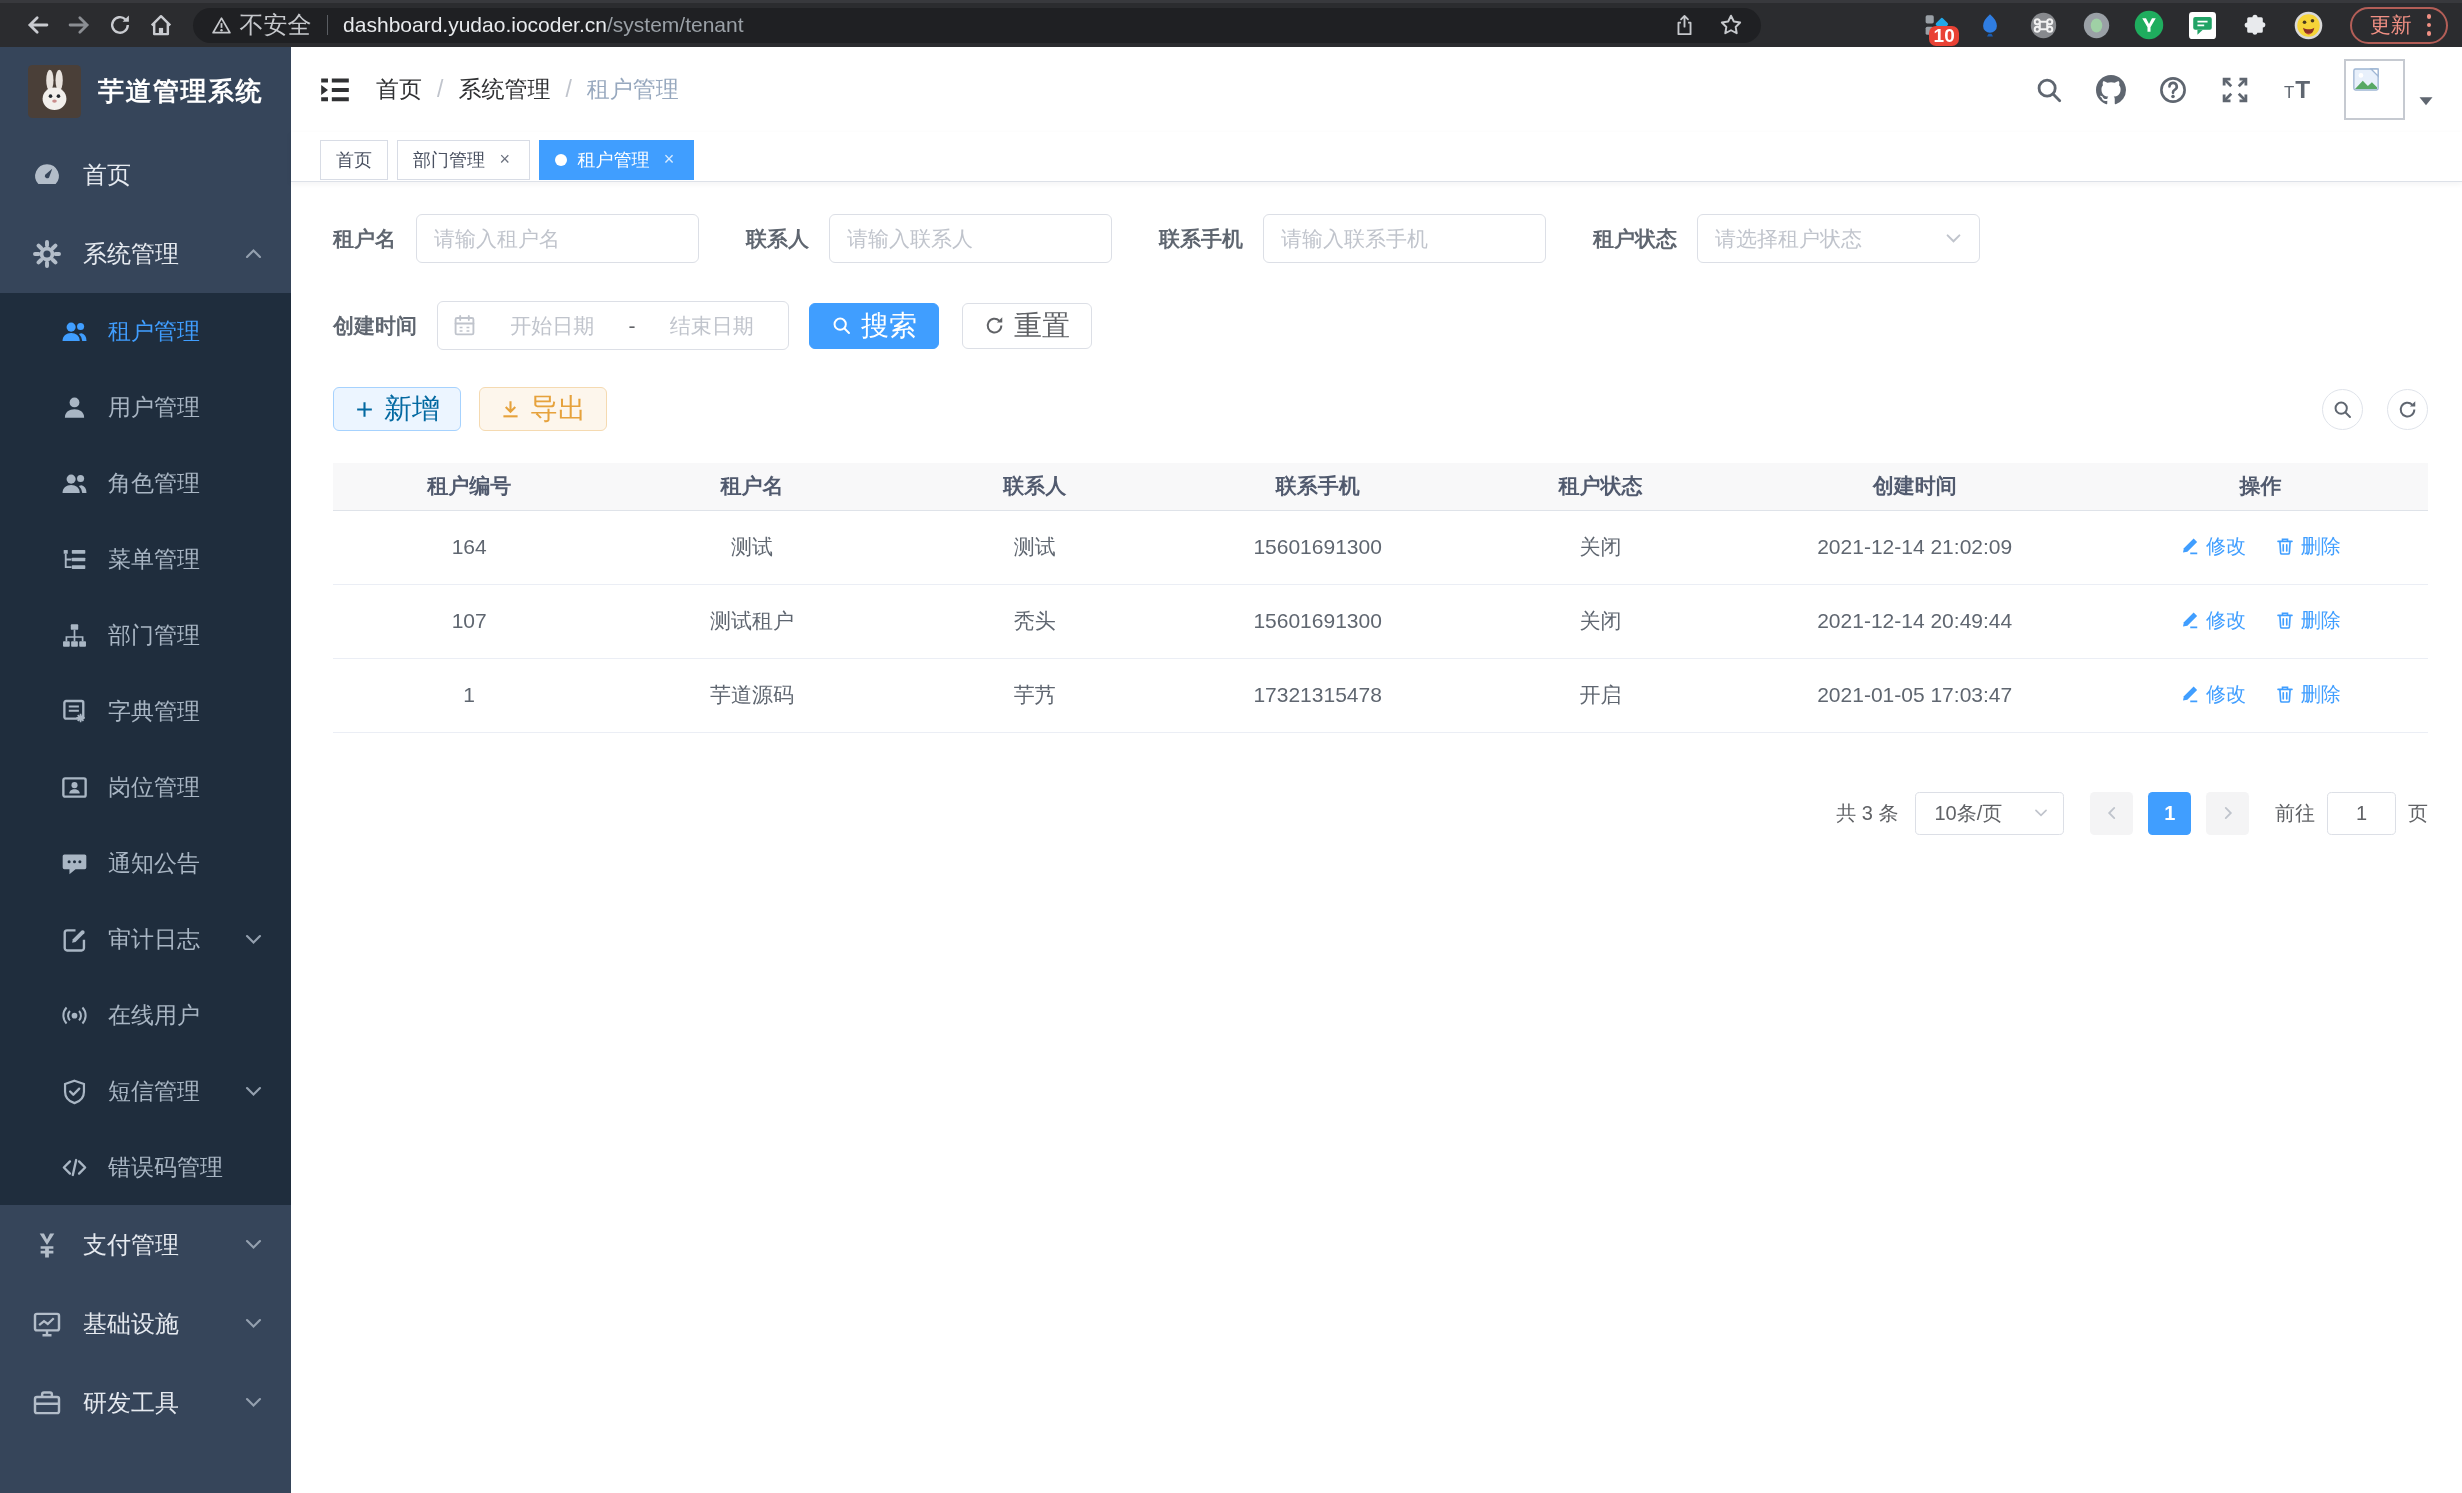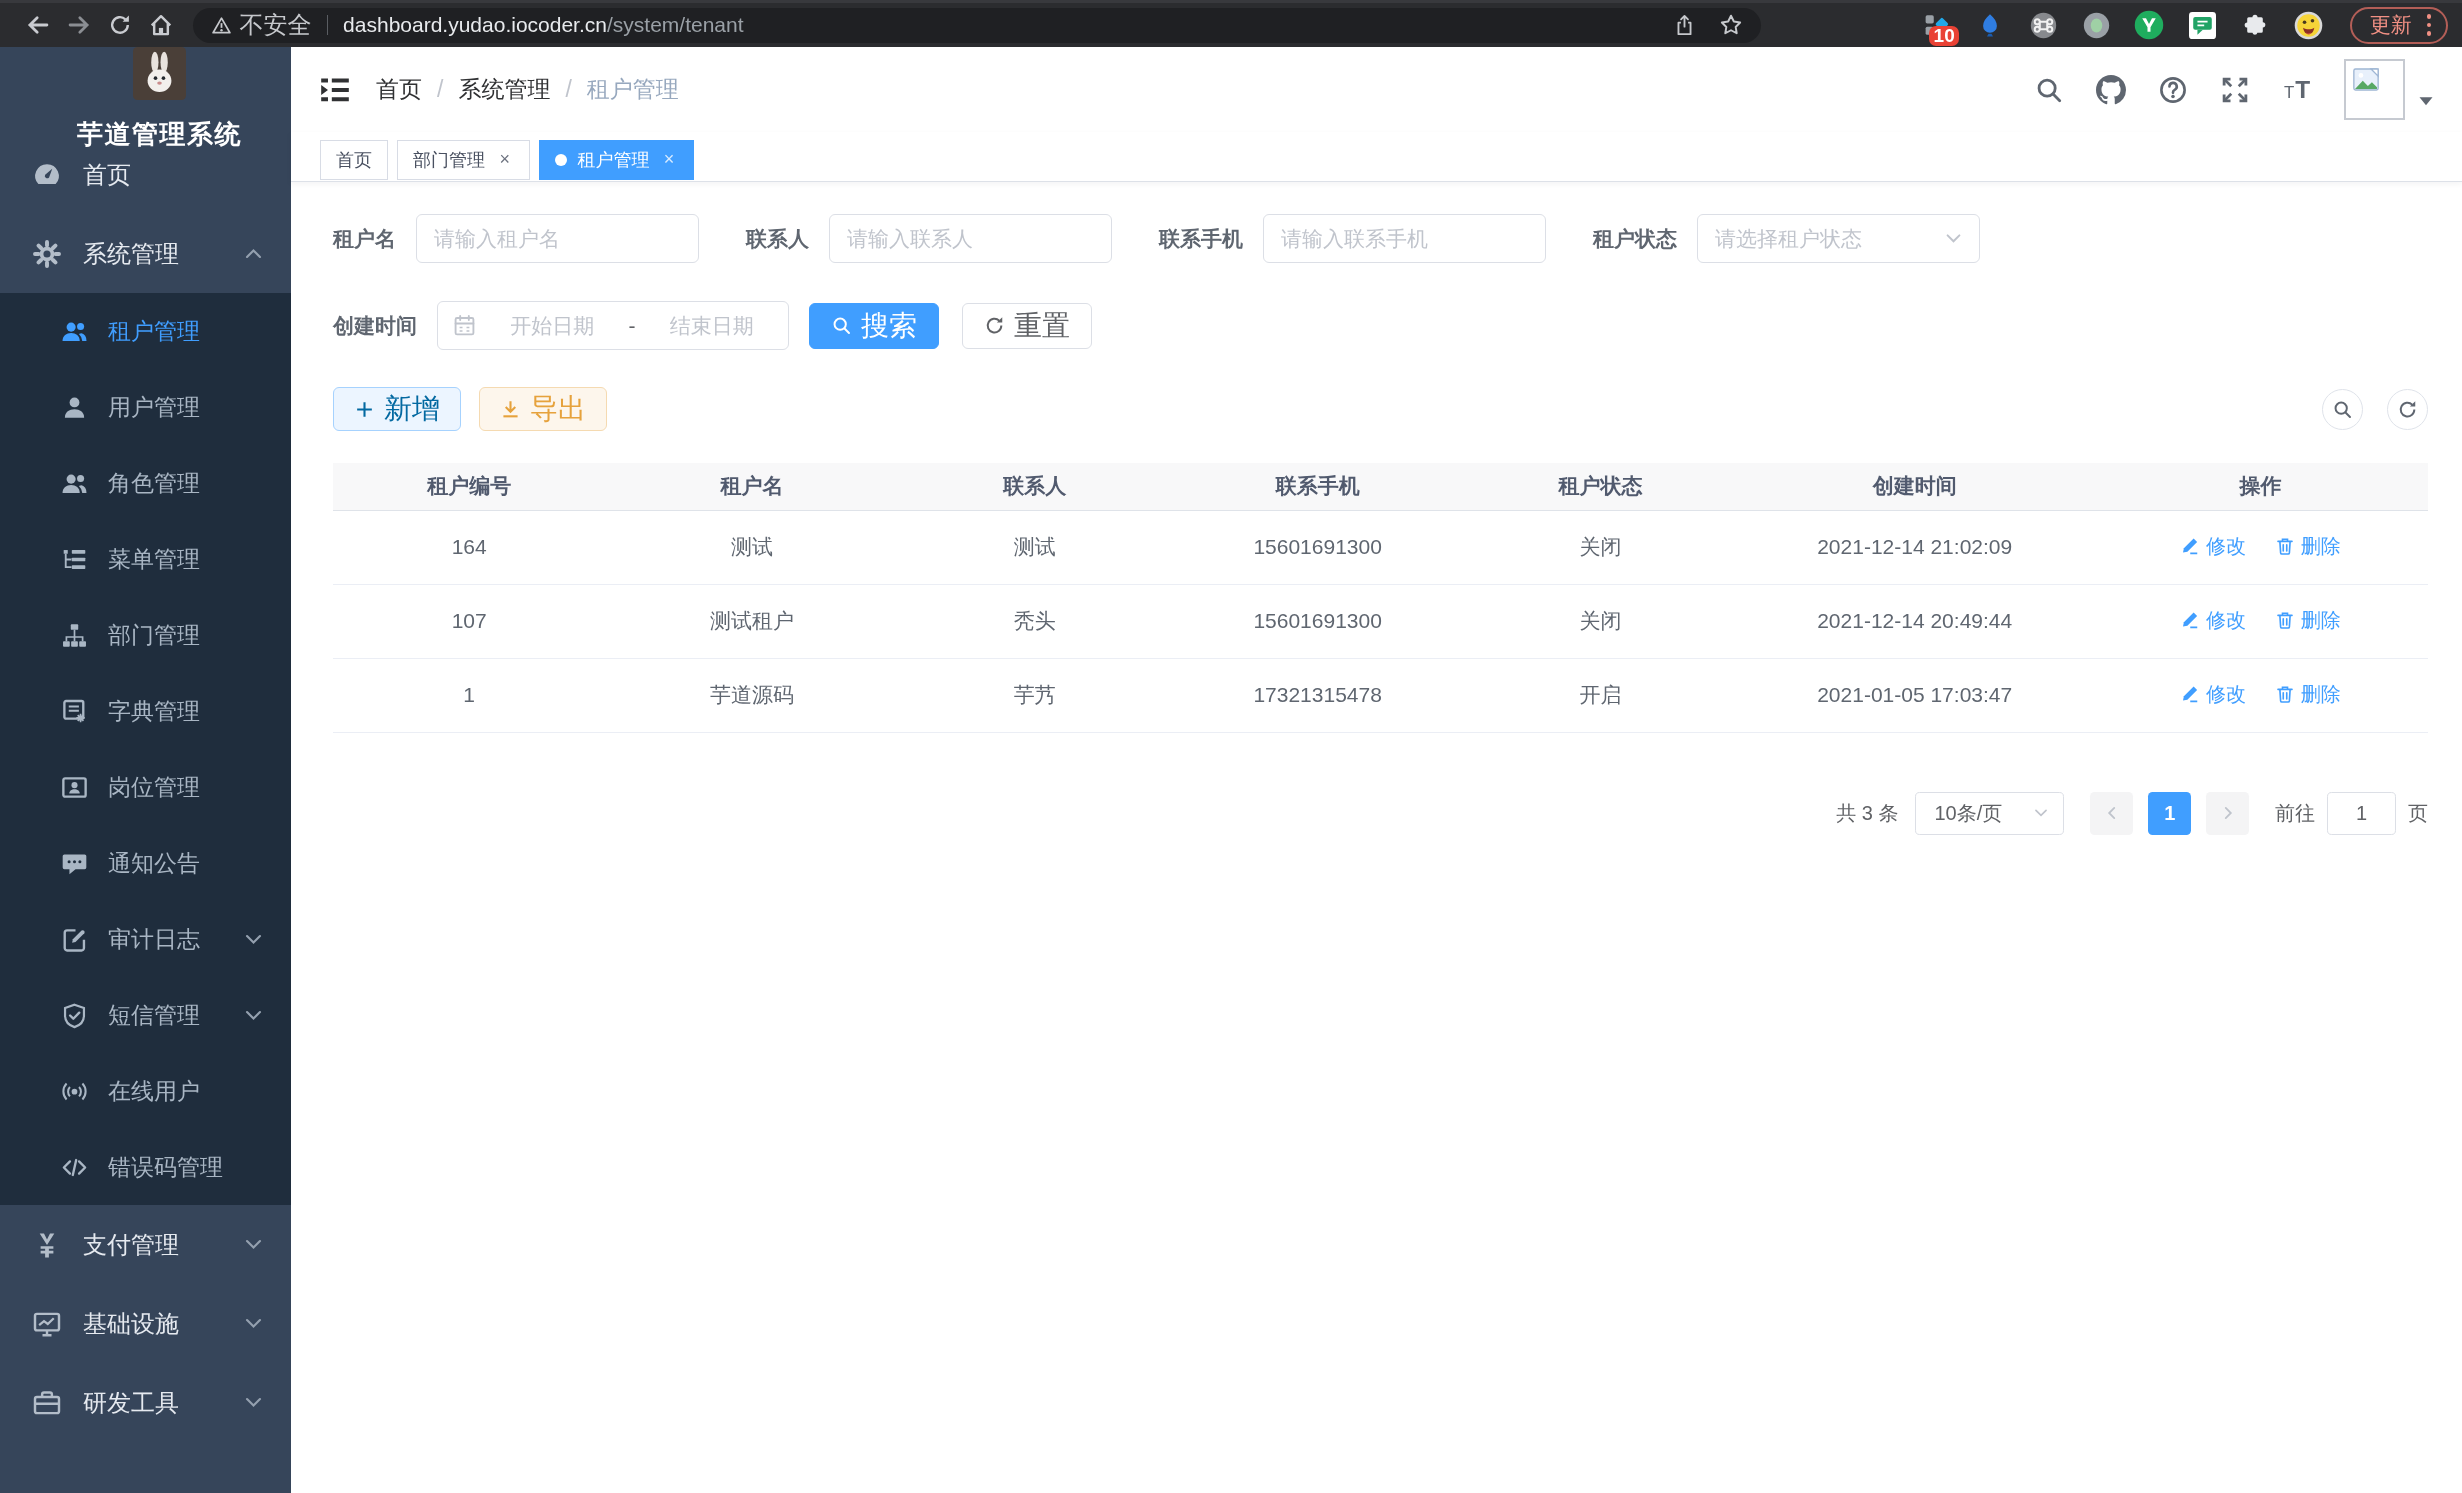--- a/index.html
+++ b/index.html
@@ -25,21 +25,21 @@
   .ext-badge { position:absolute; bottom:-3px; right:-4.6px; background:#e94235; color:#fff;
     font-size:19px; line-height:20px; padding:0 4.6px; border-radius:7px; font-weight:700;margin-left:41px; }
   .update-pill { height:37px; border:2.3px solid #b35e57; border-radius:20px; color:#f19084;
     display:flex; align-items:center; gap:15px; padding:0 15px 0 18px; font-size:21px; cursor:pointer; margin-left:6px; }
   .kebab { display:flex; flex-direction:column; gap:3.8px; }
   .kebab i { width:4.6px; height:4.6px; border-radius:50%; background:#f19084; }
 
   
   .app { display:flex; height:1447px; }
   .sidebar { width:291px; background:#36455a; flex:none; display:flex; flex-direction:column; }
-  .logo-row { height:88px; display:flex; align-items:center; padding-left:28px; gap:17px;flex-direction:column; }
+  .logo-row { height:88px; display:flex; align-items:center; padding-left:28px; gap:17px; }
   .logo-img { width:53px; height:53px; border-radius:4.6px; overflow:hidden; flex:none; }
   .logo-title { color:#fff; font-size:26px; font-weight:700; letter-spacing:1.5px; }
   .menu { flex:1; overflow:hidden; }
   .menu-item { height:79px; display:flex; align-items:center; padding:0 26px 0 32px;
     color:#e6eaf0; font-size:24px; cursor:pointer; }
   .menu-item .mi-icon { width:30px; height:30px; color:#b3bdc9; margin-right:21px; flex:none; }
   .menu-item .mi-label { flex:1; white-space:nowrap; }
   .mi-chevron { width:23px; height:23px; color:#94a0af; flex:none; }
   .menu-item.lvl2 { height:76px; background:#1f2d3d; padding-left:61px; font-size:23px; color:#a9b6c4; }
   .menu-item.lvl2 .mi-icon { width:27px; height:27px; color:#a9b6c4; margin-right:20px; }
@@ -529,33 +529,33 @@
     <svg class="mi-icon ico" viewBox="0 0 36 36" width="27" height="27">
             <use href="#sym-editsq"></use>
           </svg>
     <span class="mi-label">审计日志</span>
     <svg class="mi-chevron ico" viewBox="0 0 30 30" width="23" height="23">
             <use href="#sym-chevron-down"></use>
           </svg>
   </div>
         <div class="menu-item lvl2">
     <svg class="mi-icon ico" viewBox="0 0 36 36" width="27" height="27">
+            <use href="#sym-signal"></use>
+          </svg>
+    <span class="mi-label">在线用户</span>
+
+  </div>
+        <div class="menu-item lvl2">
+    <svg class="mi-icon ico" viewBox="0 0 36 36" width="27" height="27">
             <use href="#sym-shield"></use>
           </svg>
     <span class="mi-label">短信管理</span>
     <svg class="mi-chevron ico" viewBox="0 0 30 30" width="23" height="23">
             <use href="#sym-chevron-down"></use>
           </svg>
-  </div>
-        <div class="menu-item lvl2">
-    <svg class="mi-icon ico" viewBox="0 0 36 36" width="27" height="27">
-            <use href="#sym-signal"></use>
-          </svg>
-    <span class="mi-label">在线用户</span>
-
   </div>
         <div class="menu-item lvl2">
     <svg class="mi-icon ico" viewBox="0 0 36 36" width="27" height="27">
             <use href="#sym-code"></use>
           </svg>
     <span class="mi-label">错误码管理</span>
 
   </div>
         <div class="menu-item lvl1">
     <svg class="mi-icon ico" viewBox="0 0 40 40" width="30" height="30">

